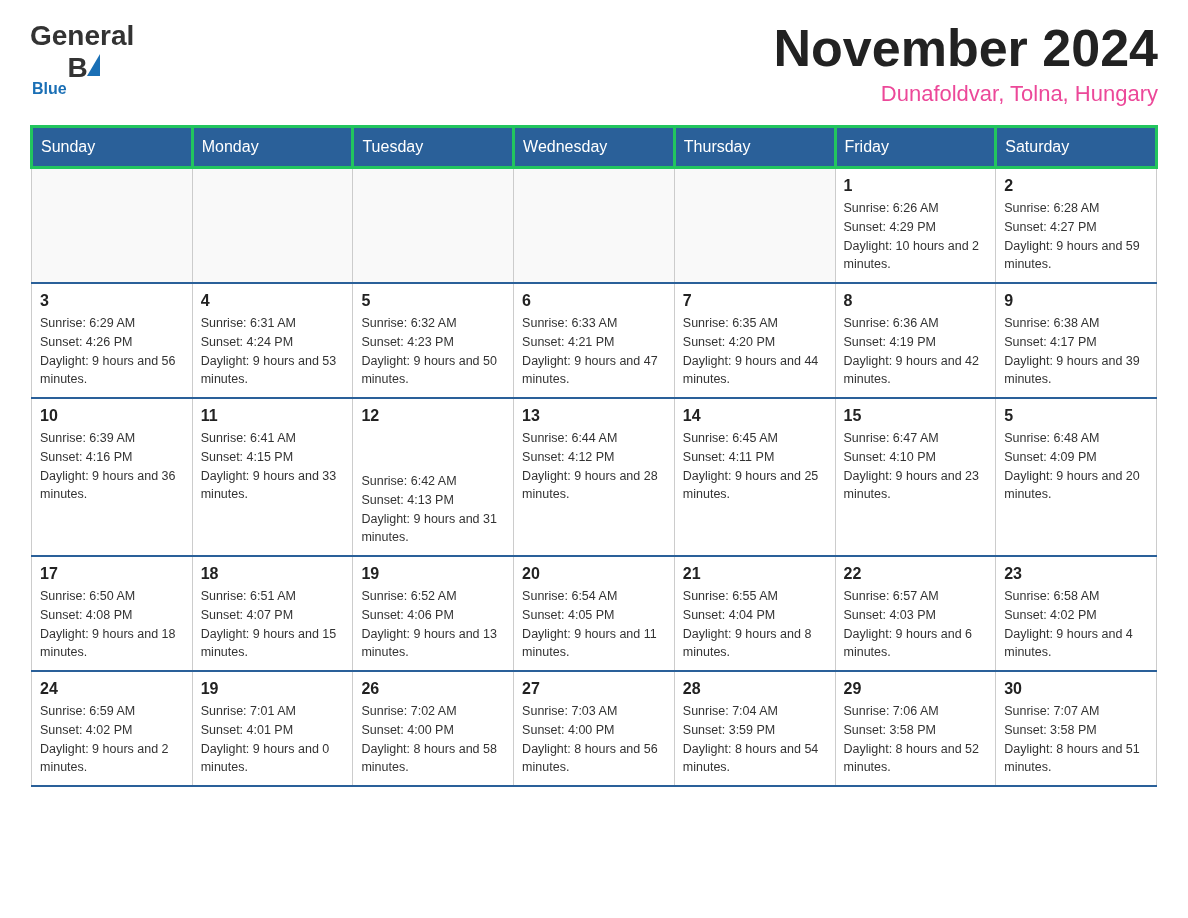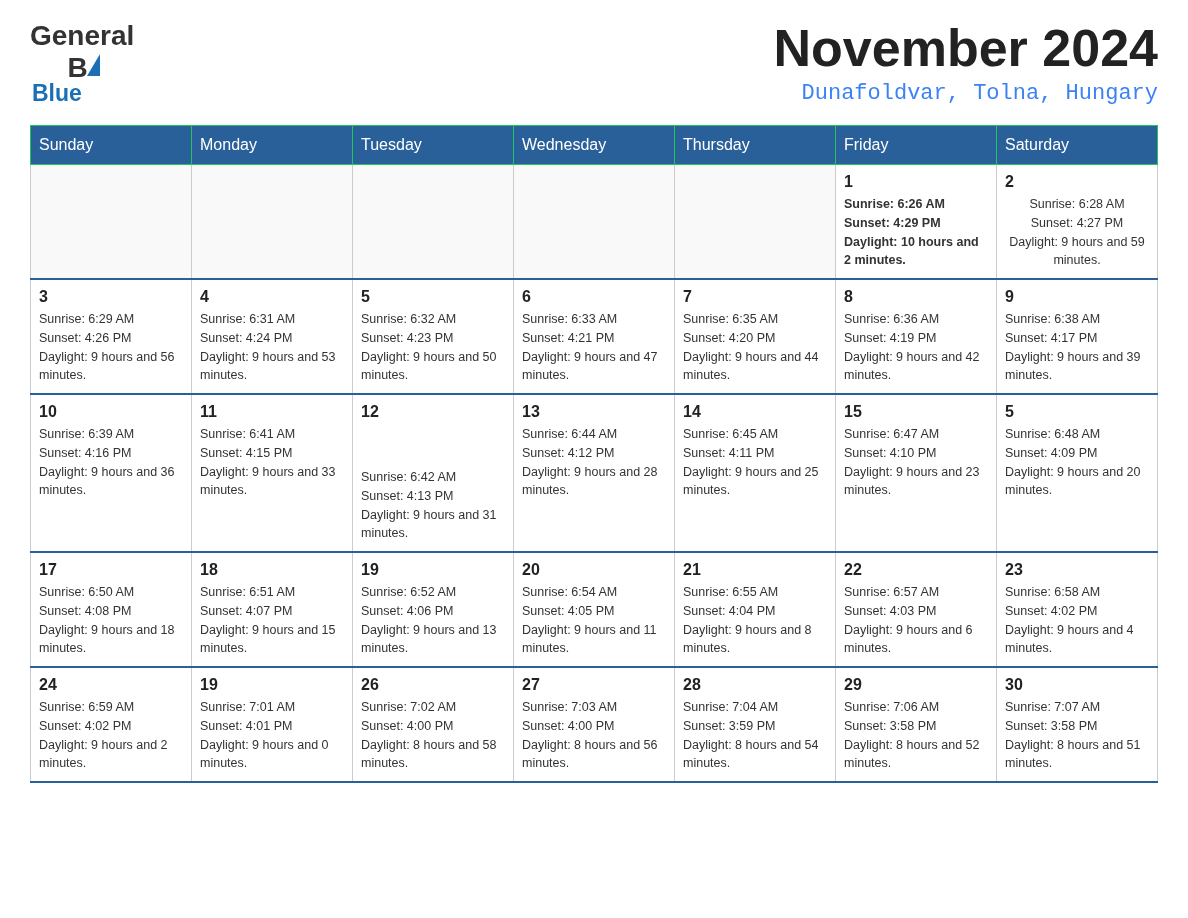--- a/index.html
+++ b/index.html
@@ -26,55 +26,54 @@
       align-items: center;
       font-size: 28px;
       font-weight: bold;
       flex-direction: column;
     }
     .logo-general {
       color: #333;
     }
     .logo-subtitle {
       color: #1a6fb5;
-      font-size: 23px;
+      font-size: 16px;
       font-weight: bold;
       margin-top: -4px;
       margin-left: 2px;
     }
     .title-area {
       text-align: right;
     }
     .month-title {
       font-size: 52px;
       font-weight: bold;
       color: #222;
       line-height: 1.1;
     }
     .location-title {
       font-size: 22px;
-      color: #3b82f6;
+      color: #ec4899;
       margin-top: 4px;
-      font-family: Liberation Mono, monospace;
     }
     .calendar-table {
       width: 100%;
       border-collapse: collapse;
       table-layout: fixed;
     }
     .calendar-table thead tr {
       background-color: #2a6099;
     }
     .calendar-table thead th {
       color: #fff;
       font-size: 16px;
       font-weight: normal;
       padding: 10px 8px;
       text-align: left;
-      border: 1px solid #22c55e;
+      border: 3px solid #22c55e;
     }
     .calendar-table tbody tr {
       border-bottom: 2px solid #2a6099;
     }
     .calendar-table tbody td {
       vertical-align: top;
       padding: 8px;
       border-right: 1px solid #ccc;
       border-left: 1px solid #ccc;
       font-size: 13px;
@@ -133,27 +132,27 @@
   </thead>
   <tbody id="calendar-body">
   <tr>
         <td class="empty-cell"></td>
         <td class="empty-cell"></td>
         <td class="empty-cell"></td>
         <td class="empty-cell"></td>
         <td class="empty-cell"></td>
         <td>
           <span class="day-number">1</span>
-          <div class="day-info" style="white-space: pre-line; font-weight: bold;">Sunrise: 6:26 AM
+          <div class="day-info" style="white-space: pre-line;">Sunrise: 6:26 AM
 Sunset: 4:29 PM
 Daylight: 10 hours and 2 minutes.</div>
         </td>
         <td>
           <span class="day-number">2</span>
-          <div class="day-info" style="white-space: pre-line; text-align: center;">Sunrise: 6:28 AM
+          <div class="day-info" style="white-space: pre-line;">Sunrise: 6:28 AM
 Sunset: 4:27 PM
 Daylight: 9 hours and 59 minutes.</div>
         </td>
       </tr>
       <tr>
         <td>
           <span class="day-number">3</span>
           <div class="day-info" style="white-space: pre-line;">Sunrise: 6:29 AM
 Sunset: 4:26 PM
 Daylight: 9 hours and 56 minutes.</div>

